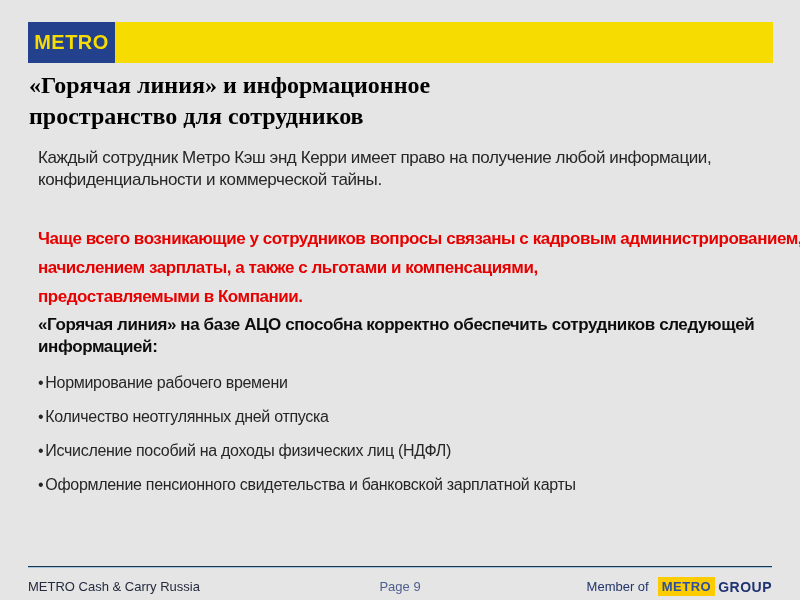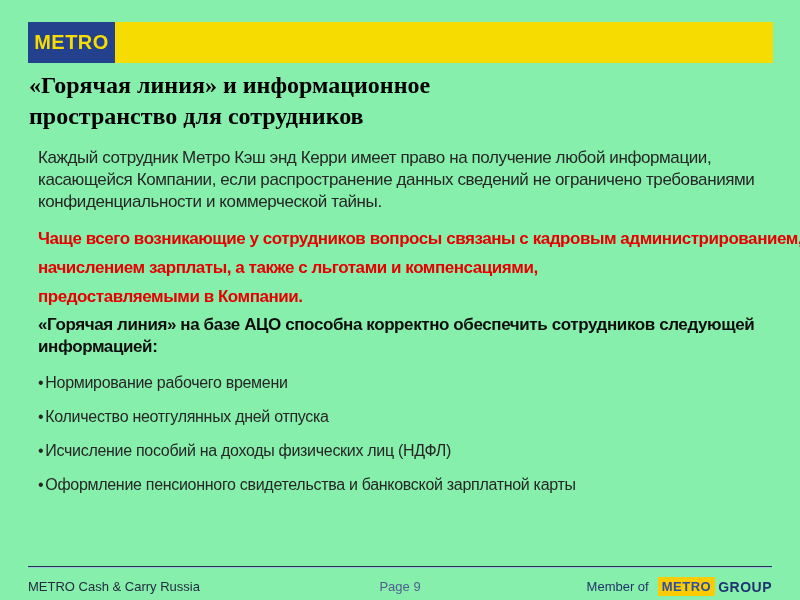--- a/index.html
+++ b/index.html
@@ -1,17 +1,17 @@
 <!DOCTYPE html>
 <html style="--c-navy: #24418E; --c-yellow: #F6DC00; --c-red: #E60000; --c-title: #000000; --c-text: #262626; --c-footer_text: #242B3E; --c-page_number: #4F5F8F; --c-member_of: #21356B; --c-group_yellow: #FCCB00; --c-group_metro_blue: #2B4FA2; --c-group_navy: #1F3271; --c-rule_dark: #22354F; --c-rule_light: #9FC4DE;"><head>
 <meta charset="utf-8">
 <style>
   html,body{margin:0;padding:0;background:#fff;}
   .slide{
-    position:relative;width:800px;height:600px;background:#86efac;
+    position:relative;width:800px;height:600px;background:#e5e5e5;
     font-family:"Liberation Sans",sans-serif;overflow:hidden;
   }
   
   .logo-box{
     position:absolute;left:28px;top:22px;width:87px;height:41px;
     background:var(--c-navy,#24418E);
     display:flex;align-items:center;justify-content:center;z-index:2;
   }
   .logo-text{
     color:var(--c-yellow,#F6DC00);font-weight:700;font-size:20px;letter-spacing:.5px;
@@ -86,21 +86,20 @@
 
   <h1 class="title">
 
   <span class="tline">«Горячая линия» и информационное</span>
       <span class="tline">пространство для сотрудников</span>
     </h1>
 
   <div class="intro">
 
   <span class="line">Каждый сотрудник Метро Кэш энд Керри имеет право на получение любой информации,</span>
-      <span class="line">касающейся Компании, если распространение данных сведений не ограничено требованиями</span>
       <span class="line">конфиденциальности и коммерческой тайны.</span>
     </div>
 
   <div class="highlight">
 
   <span class="line">Чаще всего возникающие у сотрудников вопросы связаны с кадровым администрированием,</span>
       <span class="line">начислением зарплаты, а также с льготами и компенсациями,</span>
       <span class="line">предоставляемыми в Компании.</span>
     </div>
 

